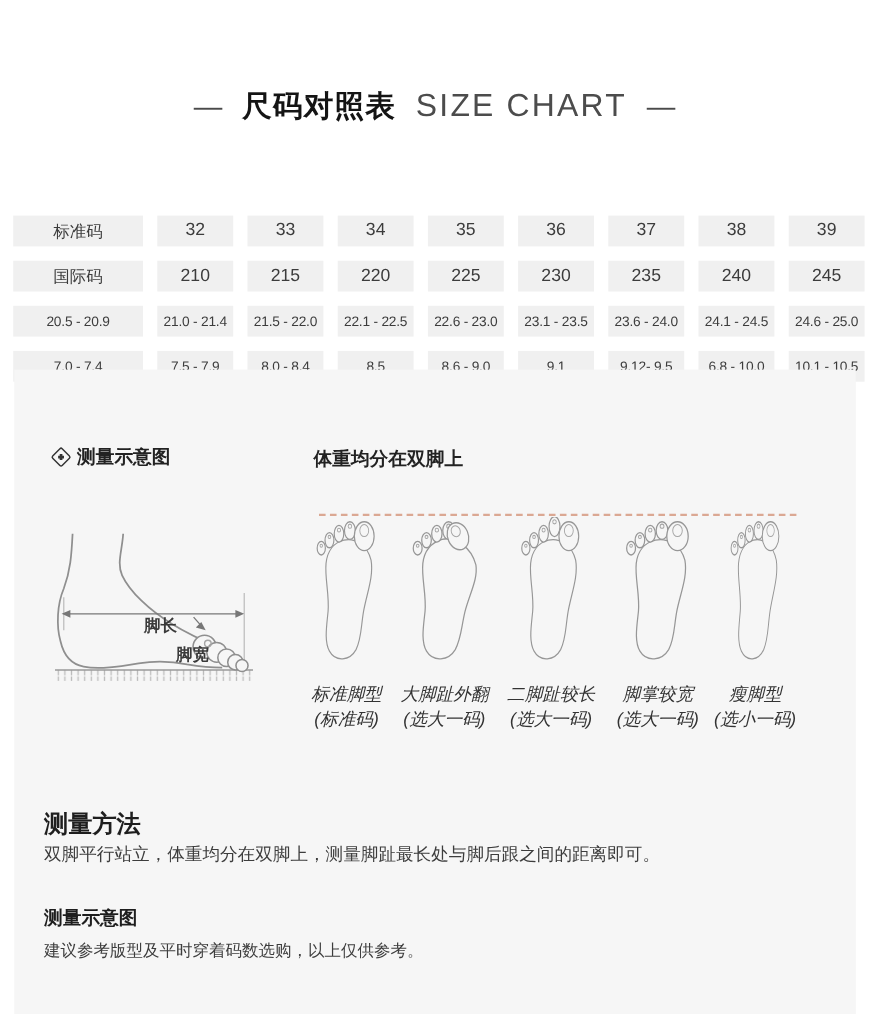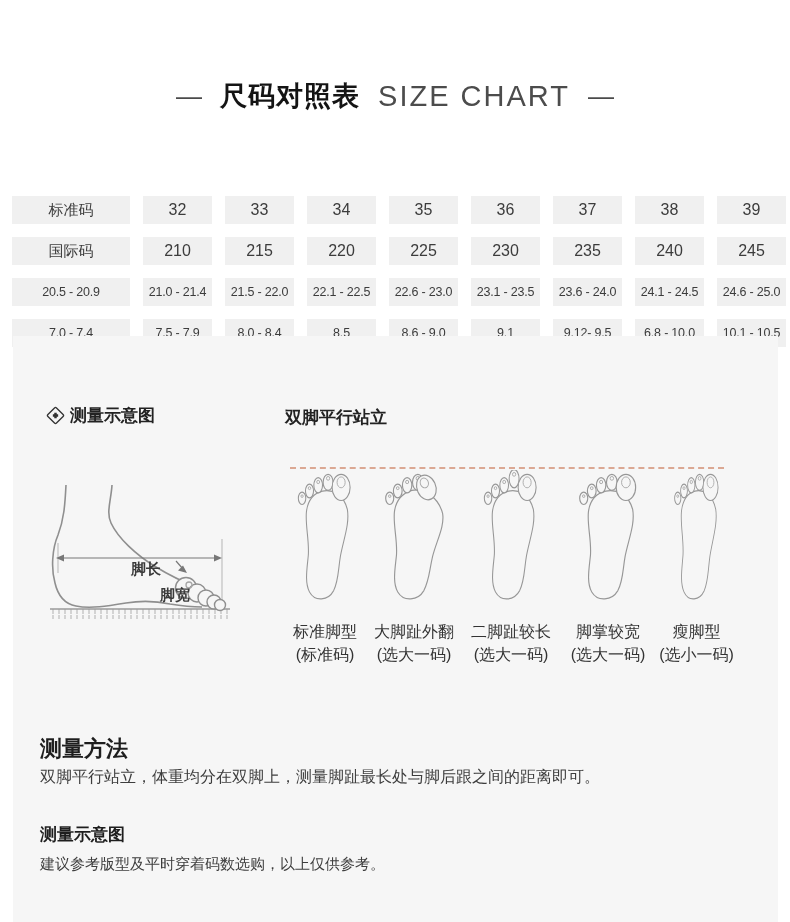--- a/index.html
+++ b/index.html
@@ -27,21 +27,21 @@
          align-items:center;gap:5px;}
   .h-measure{left:33px;top:68px;}
   .h-types{left:272px;top:70px;}
   
   .sidefoot{position:absolute;left:37px;top:149px;}
   .flen{position:absolute;left:118px;top:224px;font-size:15px;font-weight:bold;color:#3a3a3a;}
   .fwid{position:absolute;left:147px;top:250px;font-size:15px;font-weight:bold;color:#3a3a3a;}
   
   .toeline{position:absolute;left:277px;top:131px;width:434px;height:0;
            border-top:2px dashed #dba893;}
-  .ftrow{position:absolute;left:270px;top:132px;width:455px;display:flex;}
+  .ftrow{position:absolute;left:260px;top:132px;width:455px;display:flex;font-style:italic;}
   .ftcol{display:flex;flex-direction:column;align-items:center;}
   .c1{width:84px;}.c2{width:94px;justify-content:space-between;}.c3{width:100px;}.c4{width:94px;}.c5{width:83px;}
   .ftfig{height:140px;display:flex;align-items:flex-end;justify-content:center;}
   .ftlabel{margin-top:12px;text-align:center;font-size:16px;color:#333;line-height:23px;
            white-space:nowrap;}
   .fb{fill:#f6f6f6;stroke:#979797;stroke-width:1.7;}
   .fn{fill:none;stroke:#a6a6a6;stroke-width:1.3;}
   .ln{fill:none;stroke:#8f8f8f;stroke-width:1.6;}
   
   .mh{position:absolute;left:27px;top:398px;font-size:22px;font-weight:bold;color:#1e1e1e;}
@@ -111,21 +111,21 @@
   <div class="lower">
 
     <div class="sec-h h-measure">
       <svg width="19" height="19" viewBox="0 0 20 20">
         <rect x="3.6" y="3.6" width="12.8" height="12.8" rx="1.5" transform="rotate(45 10 10)" fill="none" stroke="#333" stroke-width="1.4"></rect>
         <path d="M10,7.2 V12.8 M7.2,10 H12.8" stroke="#333" stroke-width="2.6" fill="none"></path>
       </svg>
       <span>测量示意图</span>
     </div>
 
-    <div class="sec-h h-types">双脚平行站立</div>
+    <div class="sec-h h-types">体重均分在双脚上</div>
 
     <svg class="sidefoot" width="180" height="135" viewBox="0 0 180 135">
       <defs>
         <pattern id="hatch" width="6" height="10" patternUnits="userSpaceOnUse">
           <line x1="3" y1="0" x2="3" y2="9" stroke="#bcbcbc" stroke-width="1.2"></line>
         </pattern>
       </defs>
       <rect x="0" y="124" width="180" height="10" fill="url(#hatch)"></rect>
       <line x1="0" y1="124" x2="180" y2="124" stroke="#9a9a9a" stroke-width="1.4"></line>
       <line x1="8" y1="58" x2="8" y2="88" stroke="#b5b5b5" stroke-width="1"></line>

